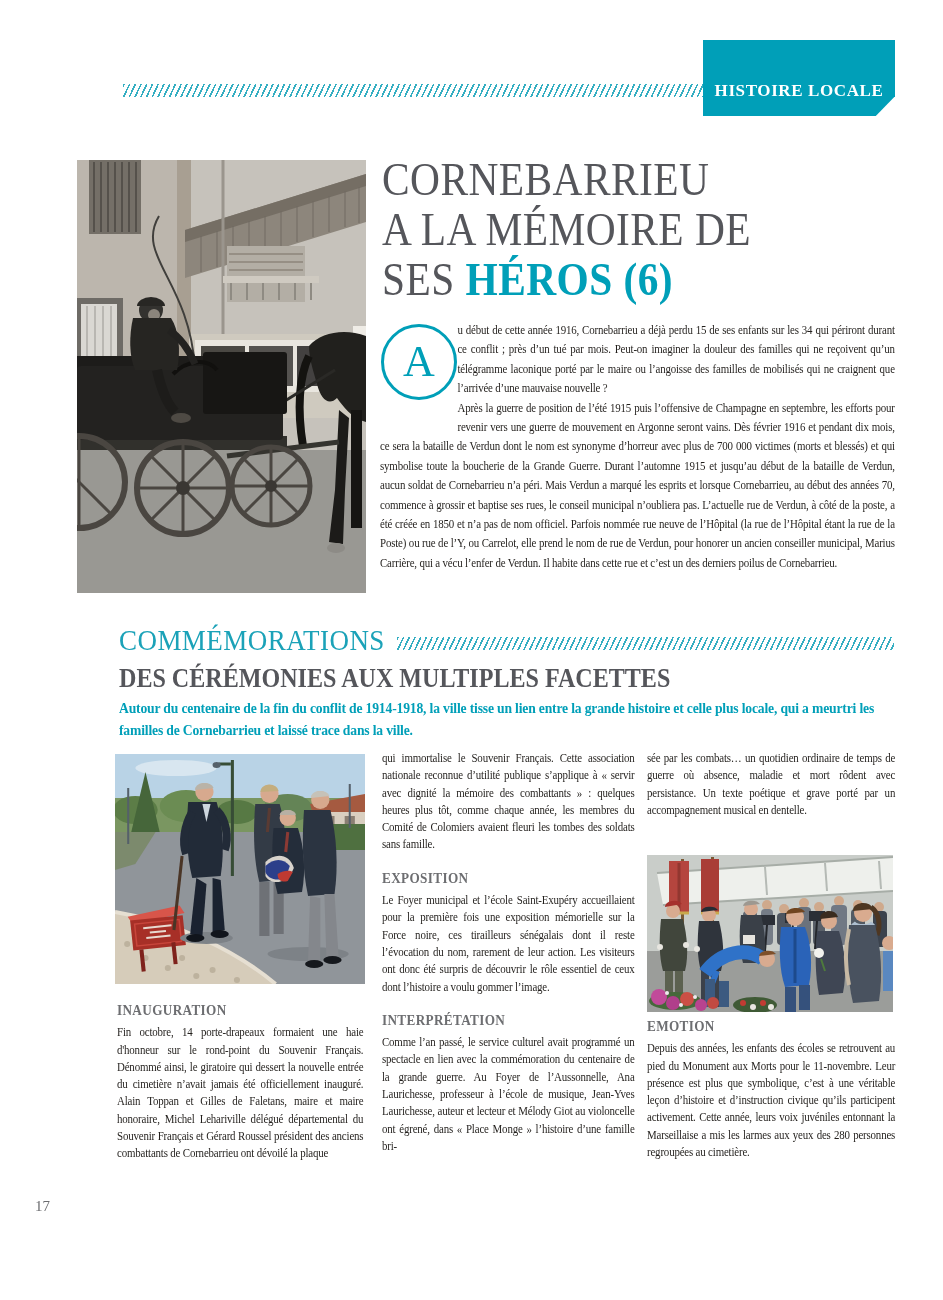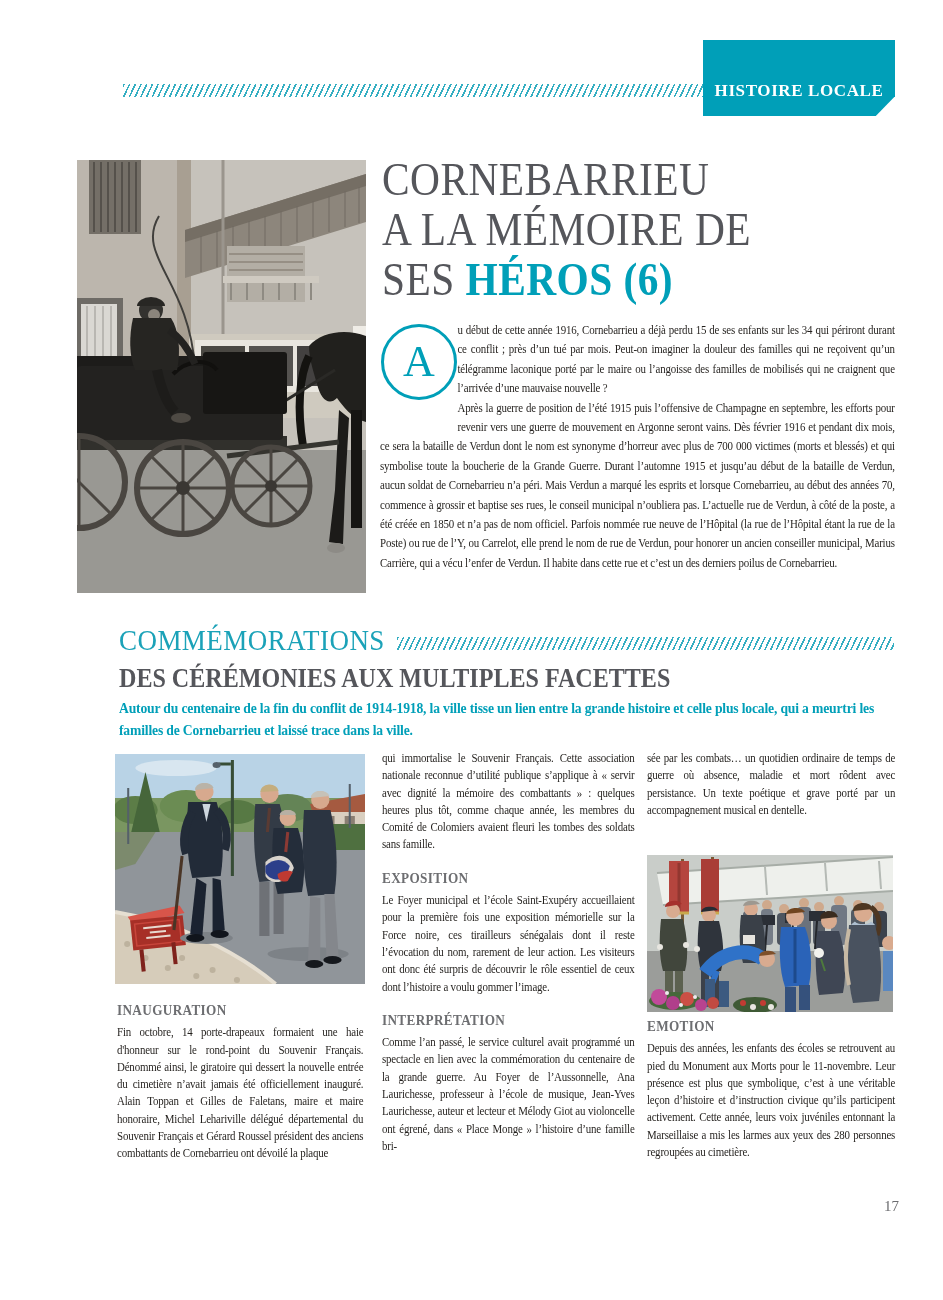--- a/index.html
+++ b/index.html
@@ -32,21 +32,21 @@
               font-size:15.5px;line-height:21.5px;font-weight:bold;color:#009fb8;letter-spacing:-.2px;}
   .coltext{position:absolute;transform:scaleX(.88);transform-origin:left top;
            font-size:12.4px;line-height:17.3px;letter-spacing:-.2px;text-align:justify;color:#221f1c;}
   .coltext p{margin:0;}
   .subhead{font-size:15px;font-weight:bold;color:#6d6e71;letter-spacing:.4px;margin:16px 0 5px 0;}
   .subhead.first{margin-top:0;}
   .col1{left:82px;top:1002px;width:280px;}
   .col2{left:347px;top:750px;width:287px;}
   .col3a{left:612px;top:750px;width:282px;}
   .col3b{left:612px;top:1018px;width:282px;}
-  .pagenum{position:absolute;left:0;top:1198px;width:864px;text-align:right;
+  .pagenum{position:absolute;left:0;top:1198px;width:864px;text-align:left;
            font-size:15px;color:#6b6c6f;}
 </style>
 </head>
 <body>
 
 <div class="page">
 
   <div class="hatch hatch-top"></div>
   <div class="banner">
     <span>HISTOIRE LOCALE</span>

